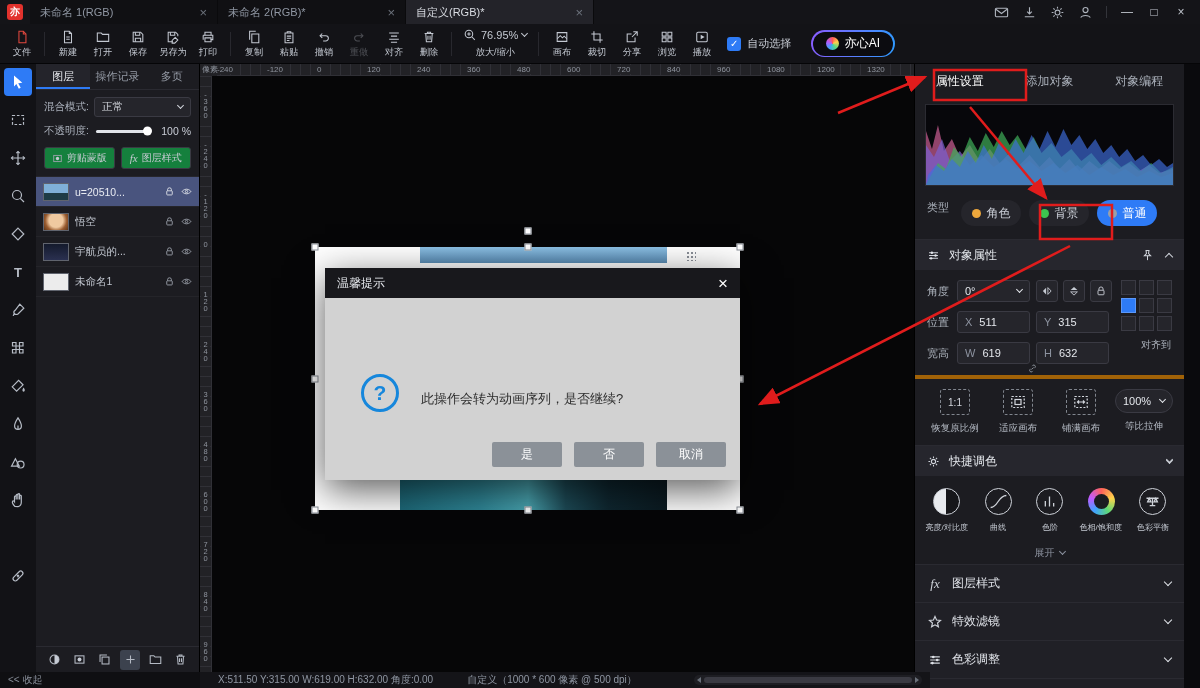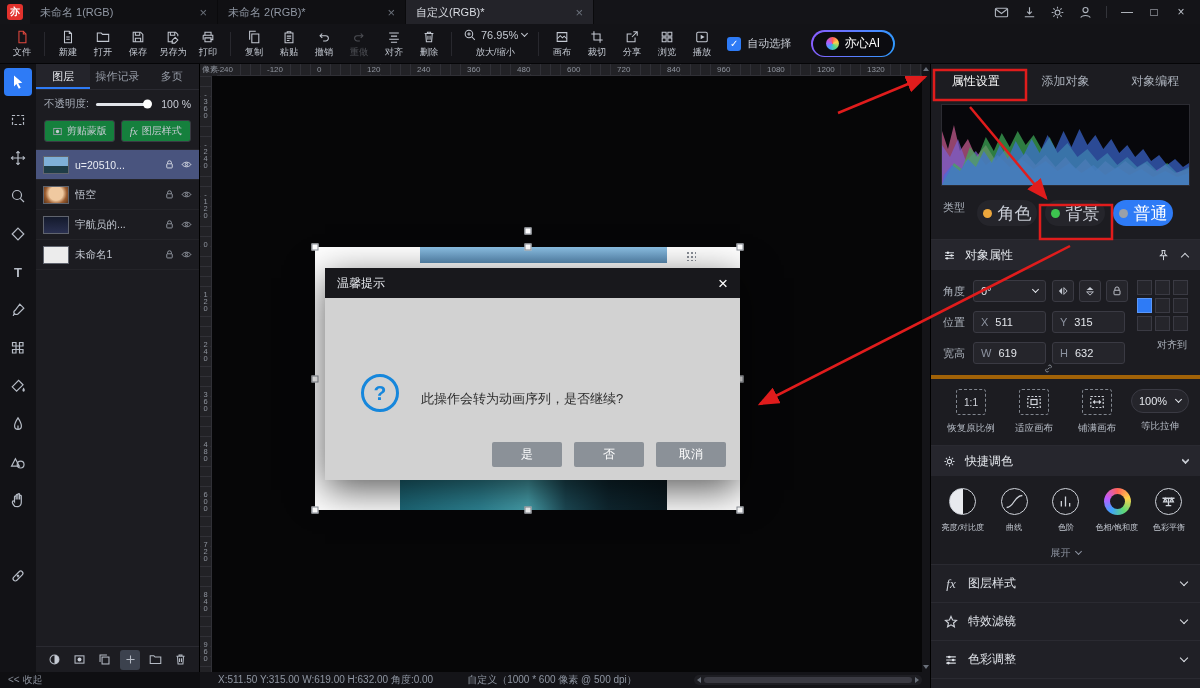--- a/index.html
+++ b/index.html
@@ -104,30 +104,30 @@
 .dialog{position:absolute;left:125px;top:204px;width:415px;height:212px;z-index:10;box-shadow:0 10px 36px rgba(0,0,0,.65)}
 .dlg-header{height:30px;background:#18181c;display:flex;align-items:center;justify-content:space-between;padding:0 12px;color:#e6e9ee;font-size:12px}
 .dlg-x{color:#fff;font-size:17px;line-height:1;cursor:pointer}
 .dlg-body{position:relative;height:182px;background:#d2d2d2}
 .dlg-q{position:absolute;left:36px;top:76px;width:38px;height:38px;border-radius:50%;border:3px solid #1687dc;color:#1687dc;font-size:21px;font-weight:bold;display:flex;align-items:center;justify-content:center}
 .dlg-msg{position:absolute;left:96px;top:92px;color:#2e2e2e;font-size:13px}
 .dlg-buttons{position:absolute;right:14px;bottom:13px;display:flex;gap:12px}
 .dlg-btn{width:70px;height:25px;background:#8b9198;color:#fff;font-size:12px;display:flex;align-items:center;justify-content:center;cursor:pointer;border-radius:2px}
 
 
-.right-panel{position:absolute;right:0;top:64px;width:270px;bottom:0;background:#1c1c21;border-left:1px solid #000;display:flex;flex-direction:column;z-index:3;overflow:hidden}
+.right-panel{position:absolute;right:16px;top:64px;width:270px;bottom:0;background:#1c1c21;border-left:1px solid #000;display:flex;flex-direction:column;z-index:3;overflow:hidden}
 .rp-tabs{height:34px;display:flex;align-items:center;flex:0 0 auto}
 .rp-tab{flex:1;text-align:center;color:#aab0ba;font-size:12px;cursor:pointer}
 .rp-tab.active{color:#fff}
 .histogram{flex:0 0 auto;margin:6px 10px 14px;height:82px;background:#07070b;border:1px solid #2b2b32}
 .histogram svg{width:100%;height:100%}
 .type-row{flex:0 0 auto;height:40px;display:flex;gap:10px;padding:0 12px;border-bottom:1px solid #2a2a31}
 .type-label{color:#aab0ba;font-size:11px;width:24px}
 .type-options{display:flex;gap:8px}
-.type-option{width:60px;height:26px;border-radius:13px;background:#25252b;display:flex;align-items:center;justify-content:center;gap:6px;color:#c9cdd6;font-size:17px;cursor:pointer}
+.type-option{width:60px;height:26px;border-radius:13px;background:#25252b;display:flex;align-items:center;justify-content:center;gap:6px;color:#c9cdd6;font-size:12px;cursor:pointer}
 .type-option.active{background:#2e7bf6;color:#fff}
 .dot{width:9px;height:9px;border-radius:50%}
 .rp-header{flex:0 0 auto;height:30px;background:#26262d;display:flex;align-items:center;gap:9px;padding:0 12px;color:#e3e6eb;font-size:12px;cursor:pointer}
 .hdr-ic{width:13px;height:13px;stroke:#d0d4db;fill:none;stroke-width:1.3}
 .hdr-right{margin-left:auto;display:flex;align-items:center;gap:12px;color:#cfd3da}
 .props{flex:0 0 auto;position:relative;padding:10px 12px 2px;border-bottom:4px solid #a16207}
 .prop-row{display:flex;align-items:center;margin-bottom:9px}
 .prop-label{width:30px;color:#aab0ba;font-size:11px}
 .pinput{width:73px;height:22px;background:#25252b;border:1px solid #3a3a43;border-radius:3px;display:flex;align-items:center;gap:7px;padding:0 7px;color:#e3e6eb;font-size:11px;margin-right:6px;cursor:text}
 .pinput .k{color:#8d93a0}
@@ -617,20 +617,27 @@
     </div>
   <div class="collapse-bar">&lt;&lt; 收起</div>
 
   <div class="left-panel">
     <div class="lp-tabs">
       <div class="lp-tab active">图层</div>
       <div class="lp-tab">操作记录</div>
       <div class="lp-tab">多页</div>
     </div>
     <div class="lp-row">
+      <span>混合模式:</span>
+      <div class="select">
+        <span>正常</span>
+        <i class="chev down sm"></i>
+      </div>
+    </div>
+    <div class="lp-row">
       <span>不透明度:</span>
       <div class="slider">
         <div class="slider-fill"></div>
         <div class="slider-knob"></div>
       </div>
       <span class="opacity-val">100 %</span>
     </div>
     <div class="lp-btns">
       <div class="lp-btn">
         <svg class="row-ic">

